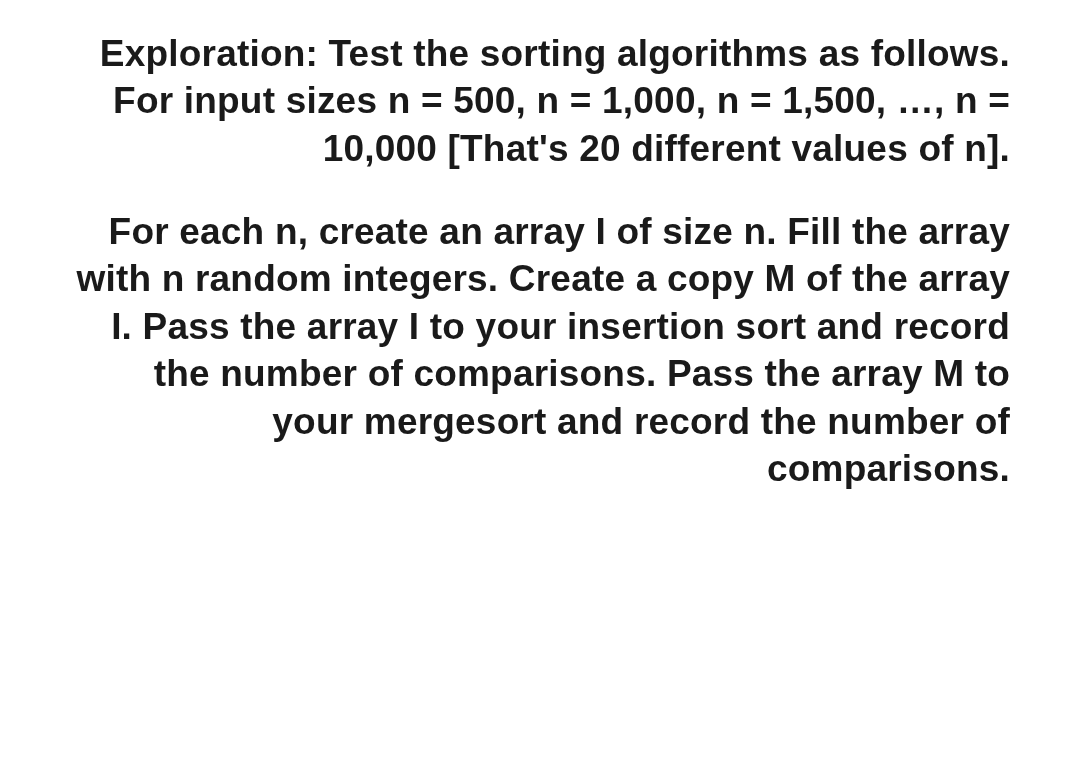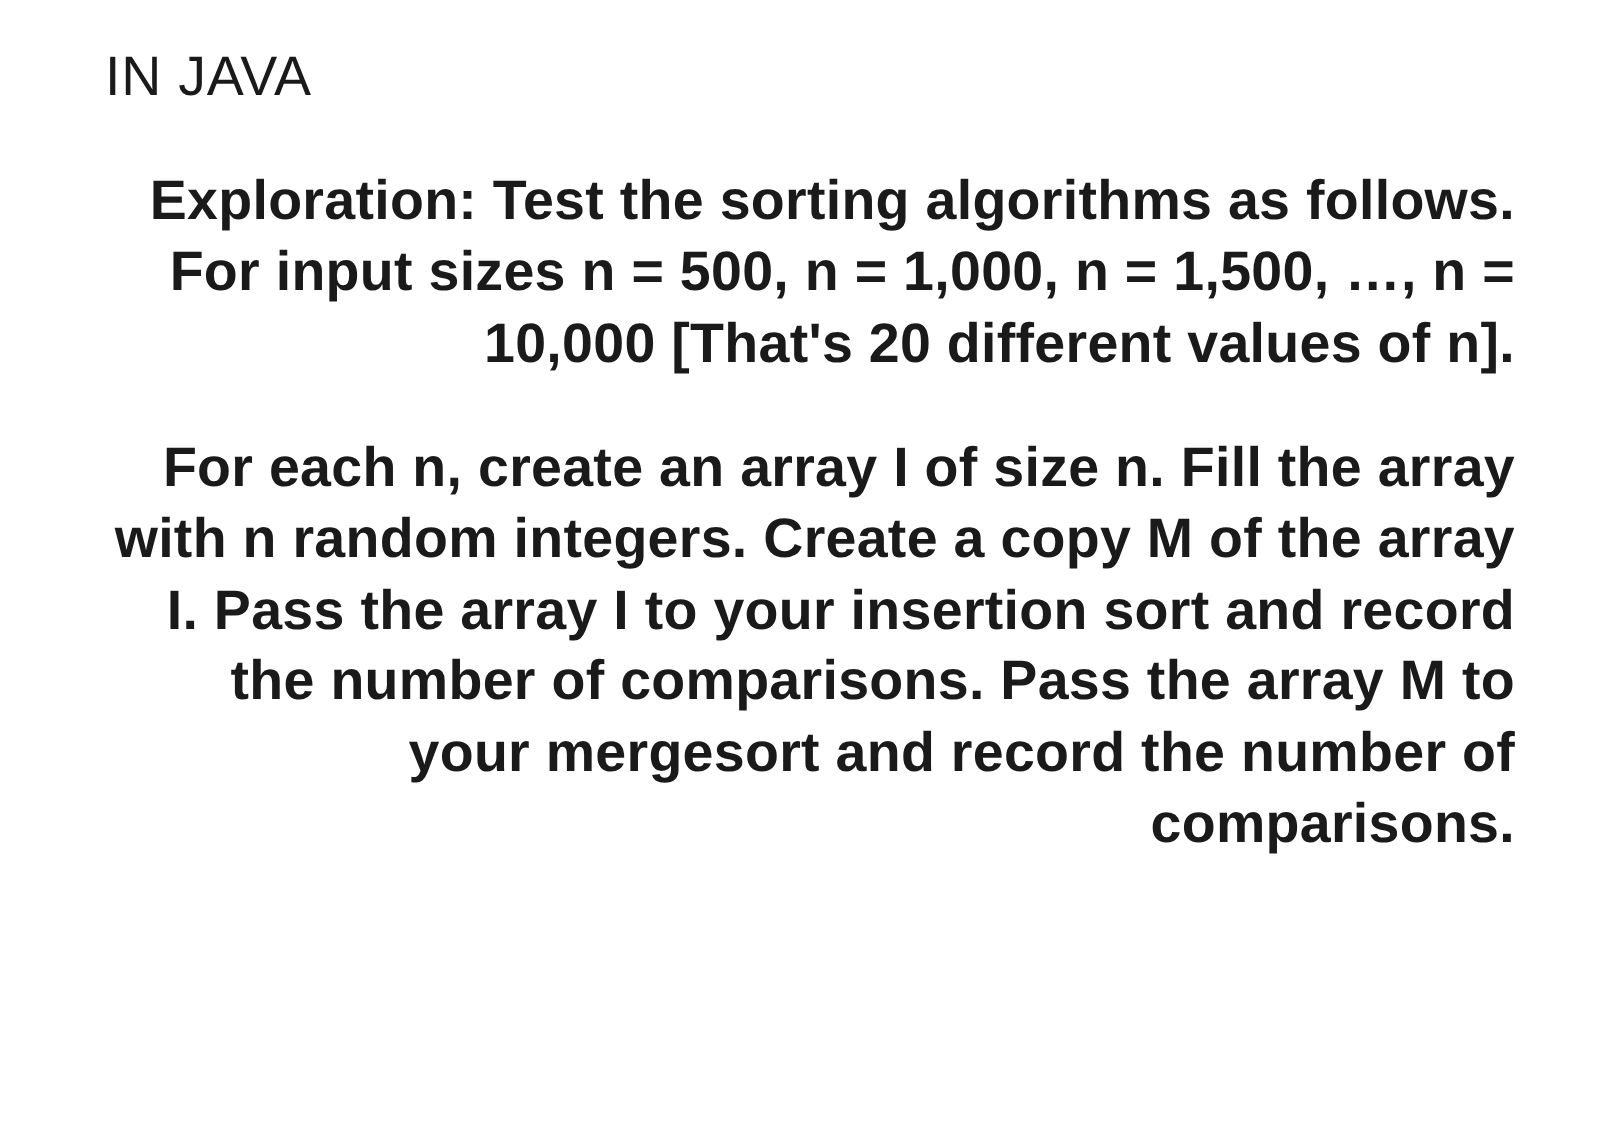--- a/index.html
+++ b/index.html
@@ -26,16 +26,15 @@
     line-height: 1.28;
     margin-bottom: 36px;
     letter-spacing: 0.2px;
     text-align: right;
   }
 </style>
 </head>
 <body>
 
 <div class="page">
-  <p class="heading">IN JAVA</p>
   <p class="para">Exploration: Test the sorting algorithms as follows. For input sizes n = 500, n = 1,000, n = 1,500, …, n = 10,000 [That's 20 different values of n].</p>
   <p class="para">For each n, create an array I of size n. Fill the array with n random integers. Create a copy M of the array I. Pass the array I to your insertion sort and record the number of comparisons. Pass the array M to your mergesort and record the number of comparisons.</p>
 </div>
 
 </body></html>

